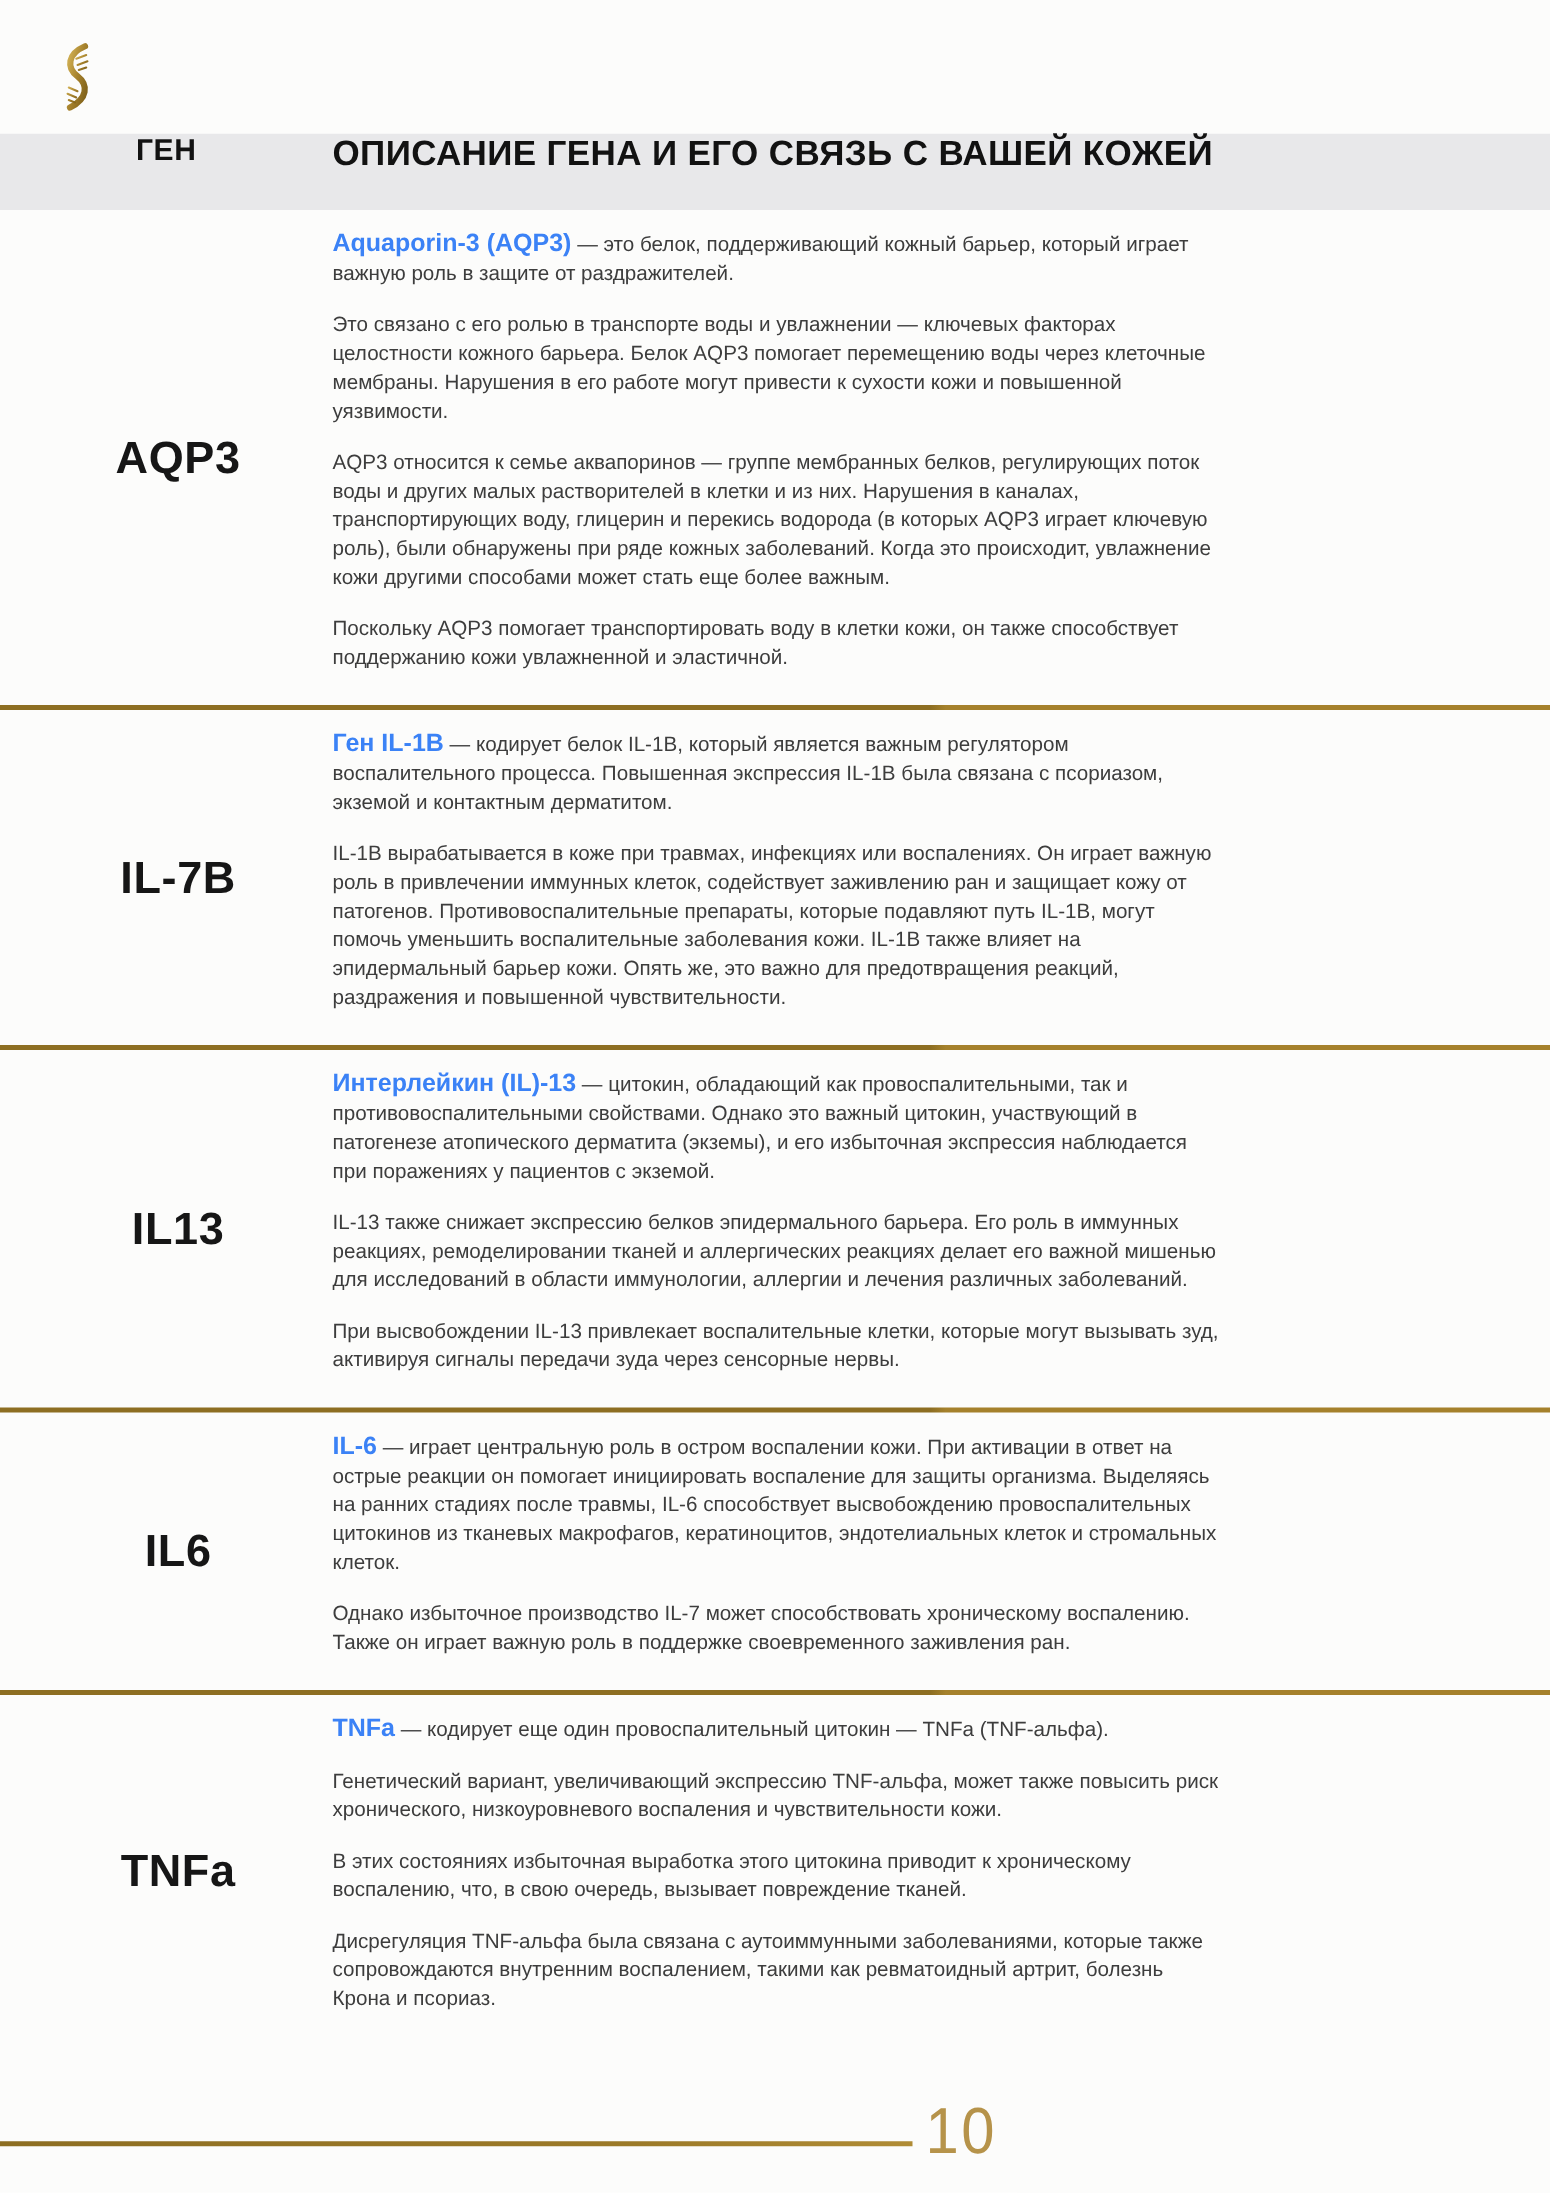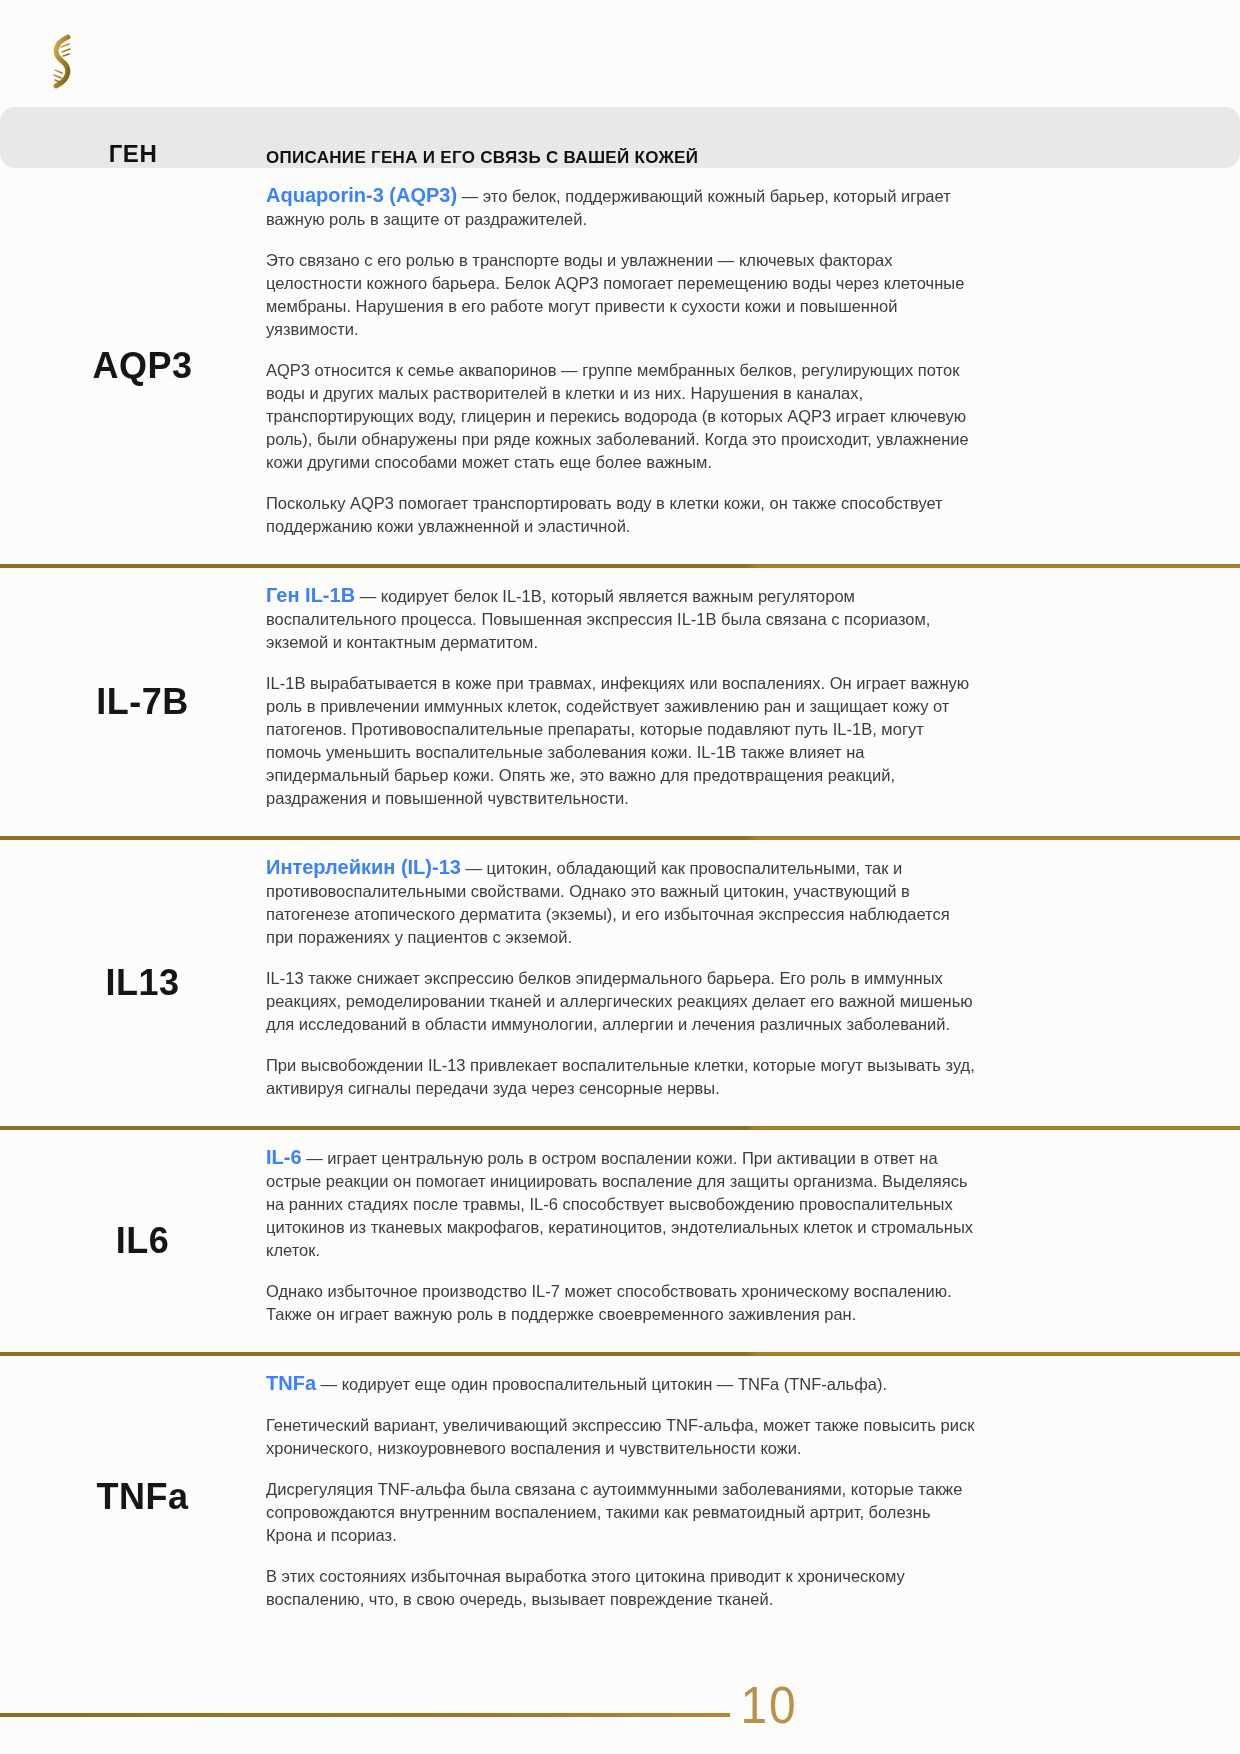--- a/index.html
+++ b/index.html
@@ -18,33 +18,32 @@
     top: 34px;
     left: 44px;
     width: 36px;
     height: 56px;
   }
   .table-header {
     display: flex;
     margin-top: 107px;
     height: 61px;
     background: #e8e8ea;
-    align-items: flex-end;
-    border-radius: 15px;
+    align-items: flex-start;
   }
   .th-gene {
     width: 266px;
     text-align: center;
     font-size: 24px;
     font-weight: 700;
     color: #121212;
     letter-spacing: 0.5px;
   }
   .th-desc {
-    font-size: 17px;
+    font-size: 28px;
     font-weight: 700;
     color: #121212;
     letter-spacing: 0.3px;
   }
   .gene-row {
     display: flex;
     border-bottom: 4px solid #96762a;
     border-image: linear-gradient(90deg, #8d6e22 0%, #8d6e22 60%, #a5812c 61%, #a5812c 100%) 1;
   }
   .gene-row.last { border-bottom: none; }
@@ -170,21 +169,21 @@
   </div>
 </section>
 
 <section class="gene-row last">
   <div class="gene-cell">
     <div class="gene-name">TNFa</div>
   </div>
   <div class="desc-cell">
     <p><strong class="lead">TNFa</strong><span> — кодирует еще один провоспалительный цитокин — TNFa (TNF-альфа).</span></p>
     <p><span>Генетический вариант, увеличивающий экспрессию TNF-альфа, может также повысить риск хронического, низкоуровневого воспаления и чувствительности кожи.</span></p>
+    <p><span>В этих состояниях избыточная выработка этого цитокина приводит к хроническому воспалению, что, в свою очередь, вызывает повреждение тканей.</span></p>
     <p><span>Дисрегуляция TNF-альфа была связана с аутоиммунными заболеваниями, которые также сопровождаются внутренним воспалением, такими как ревматоидный артрит, болезнь Крона и псориаз.</span></p>
-    <p><span>В этих состояниях избыточная выработка этого цитокина приводит к хроническому воспалению, что, в свою очередь, вызывает повреждение тканей.</span></p>
   </div>
 </section>
 
 <div class="page-footer">
   <div class="footer-line"></div>
   <div class="page-number">10</div>
 </div>
 
 </body></html>

